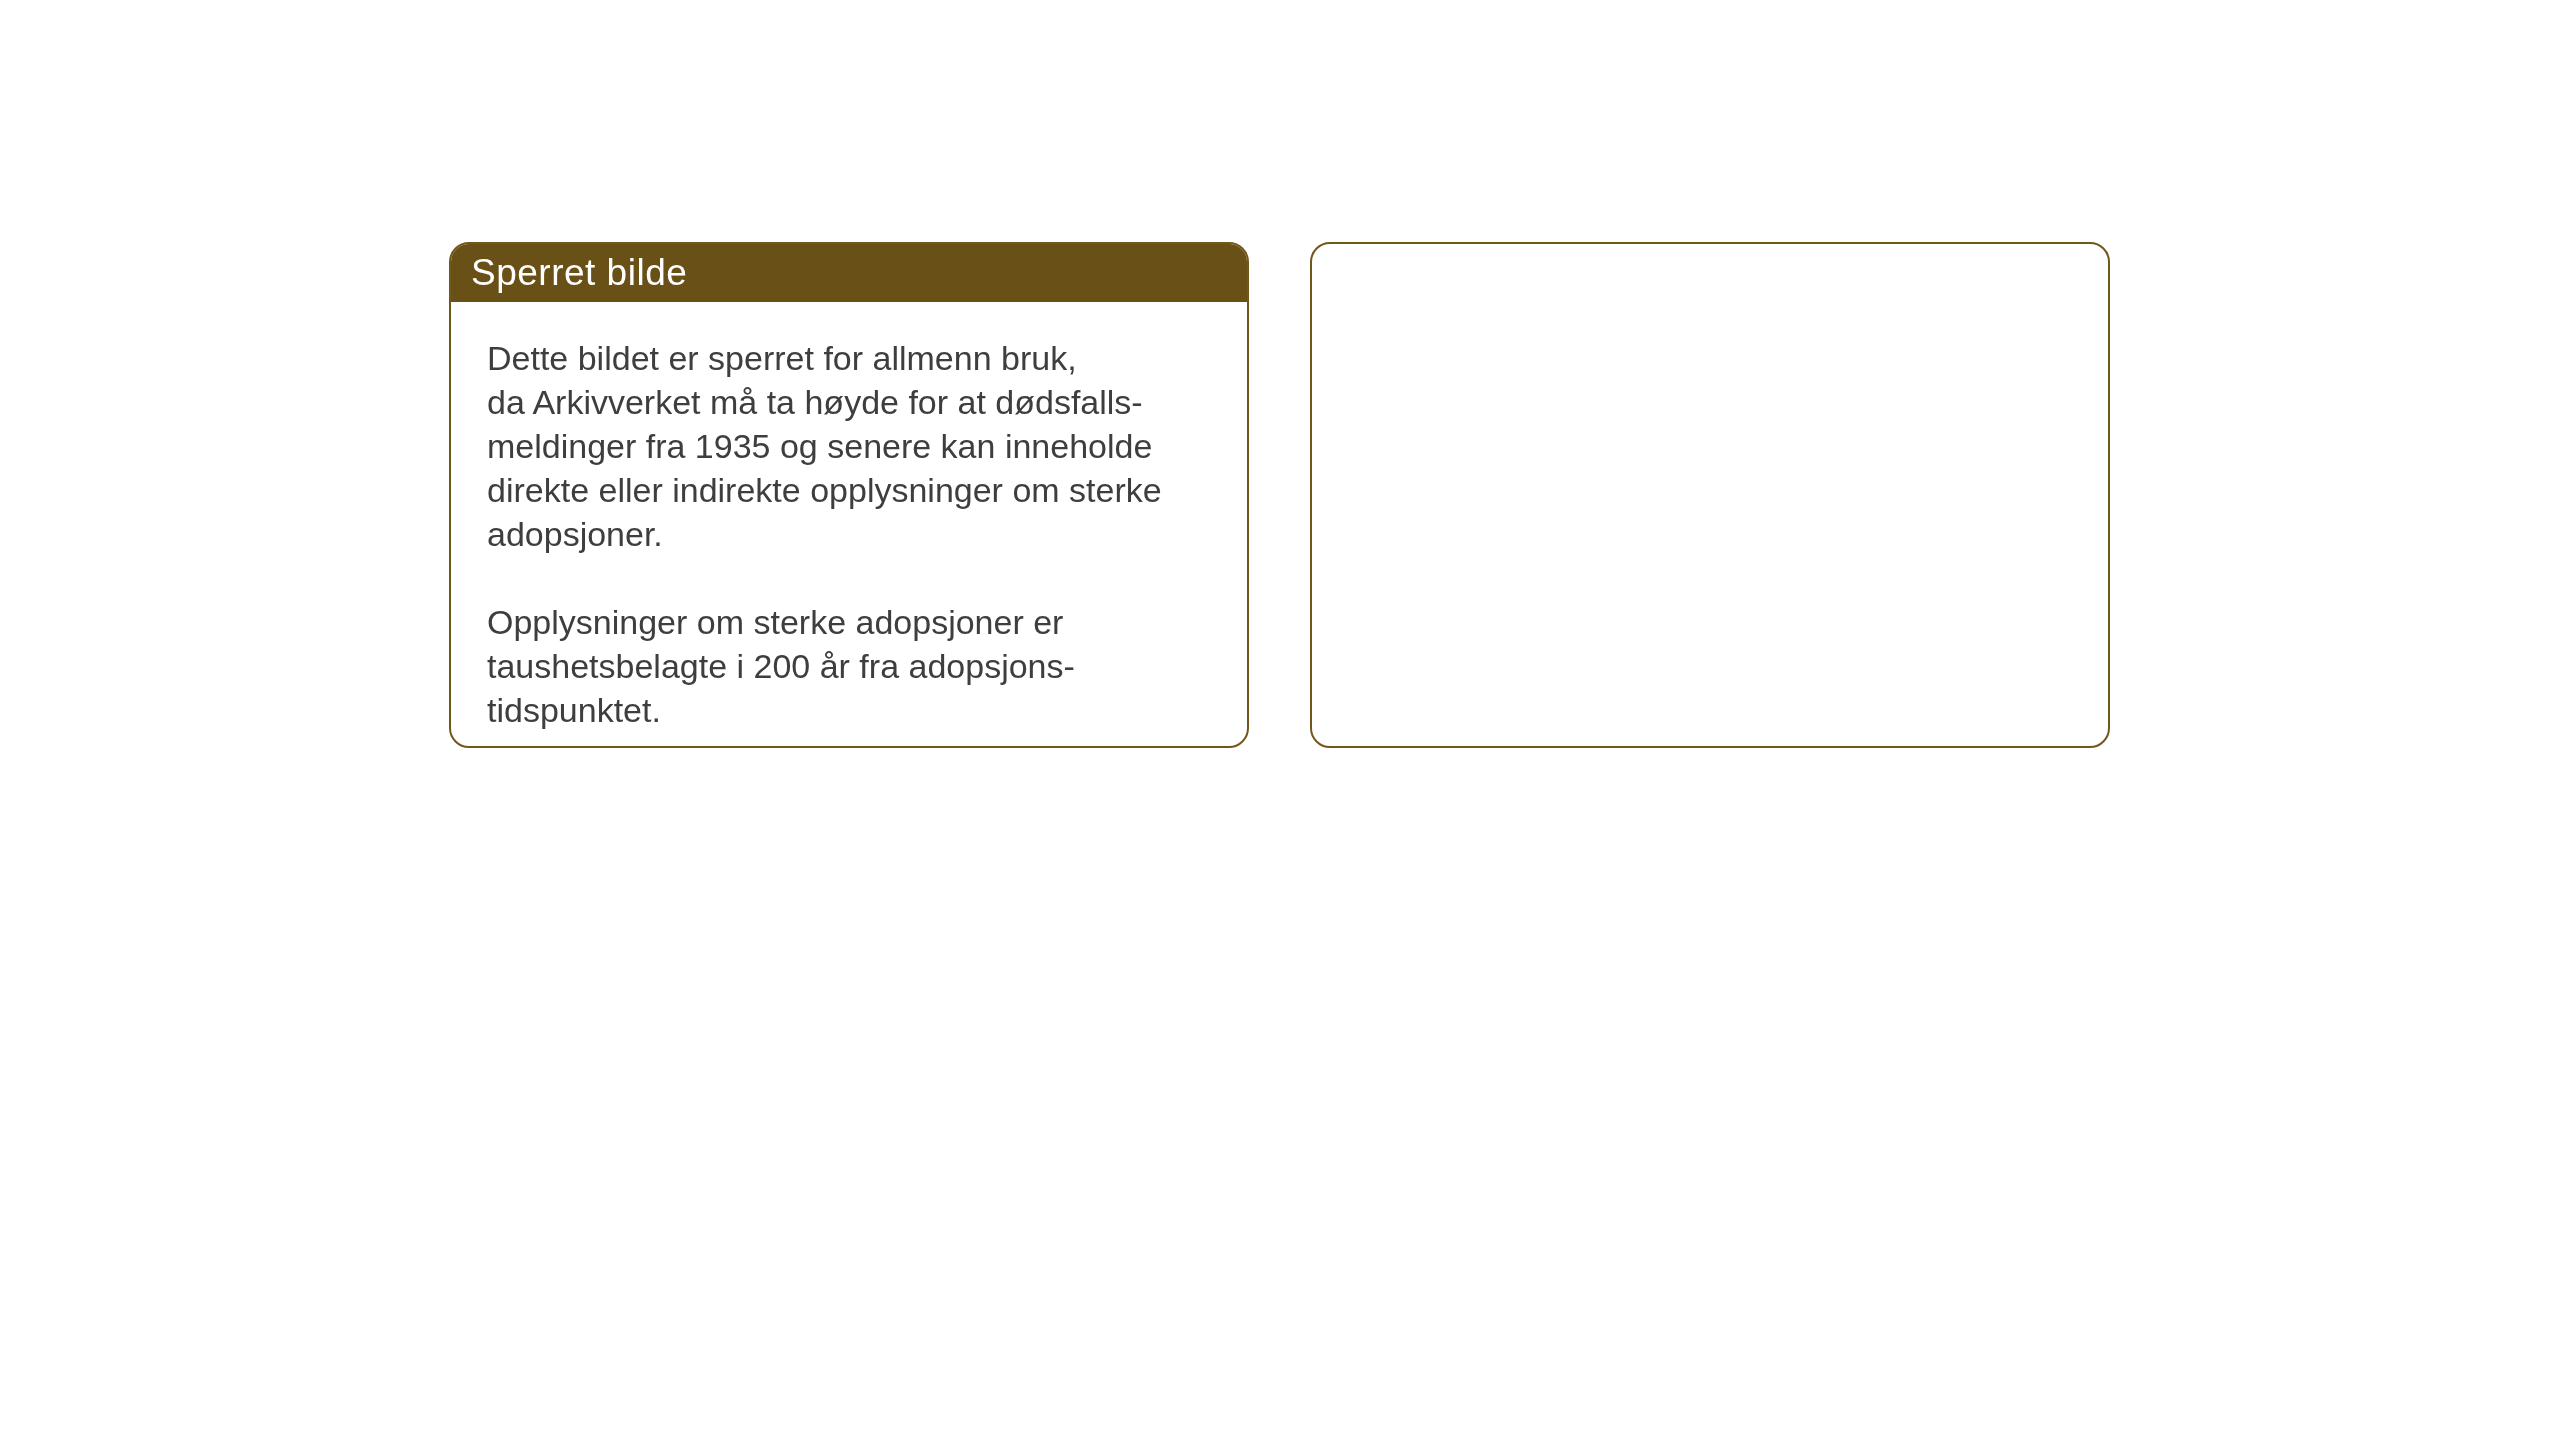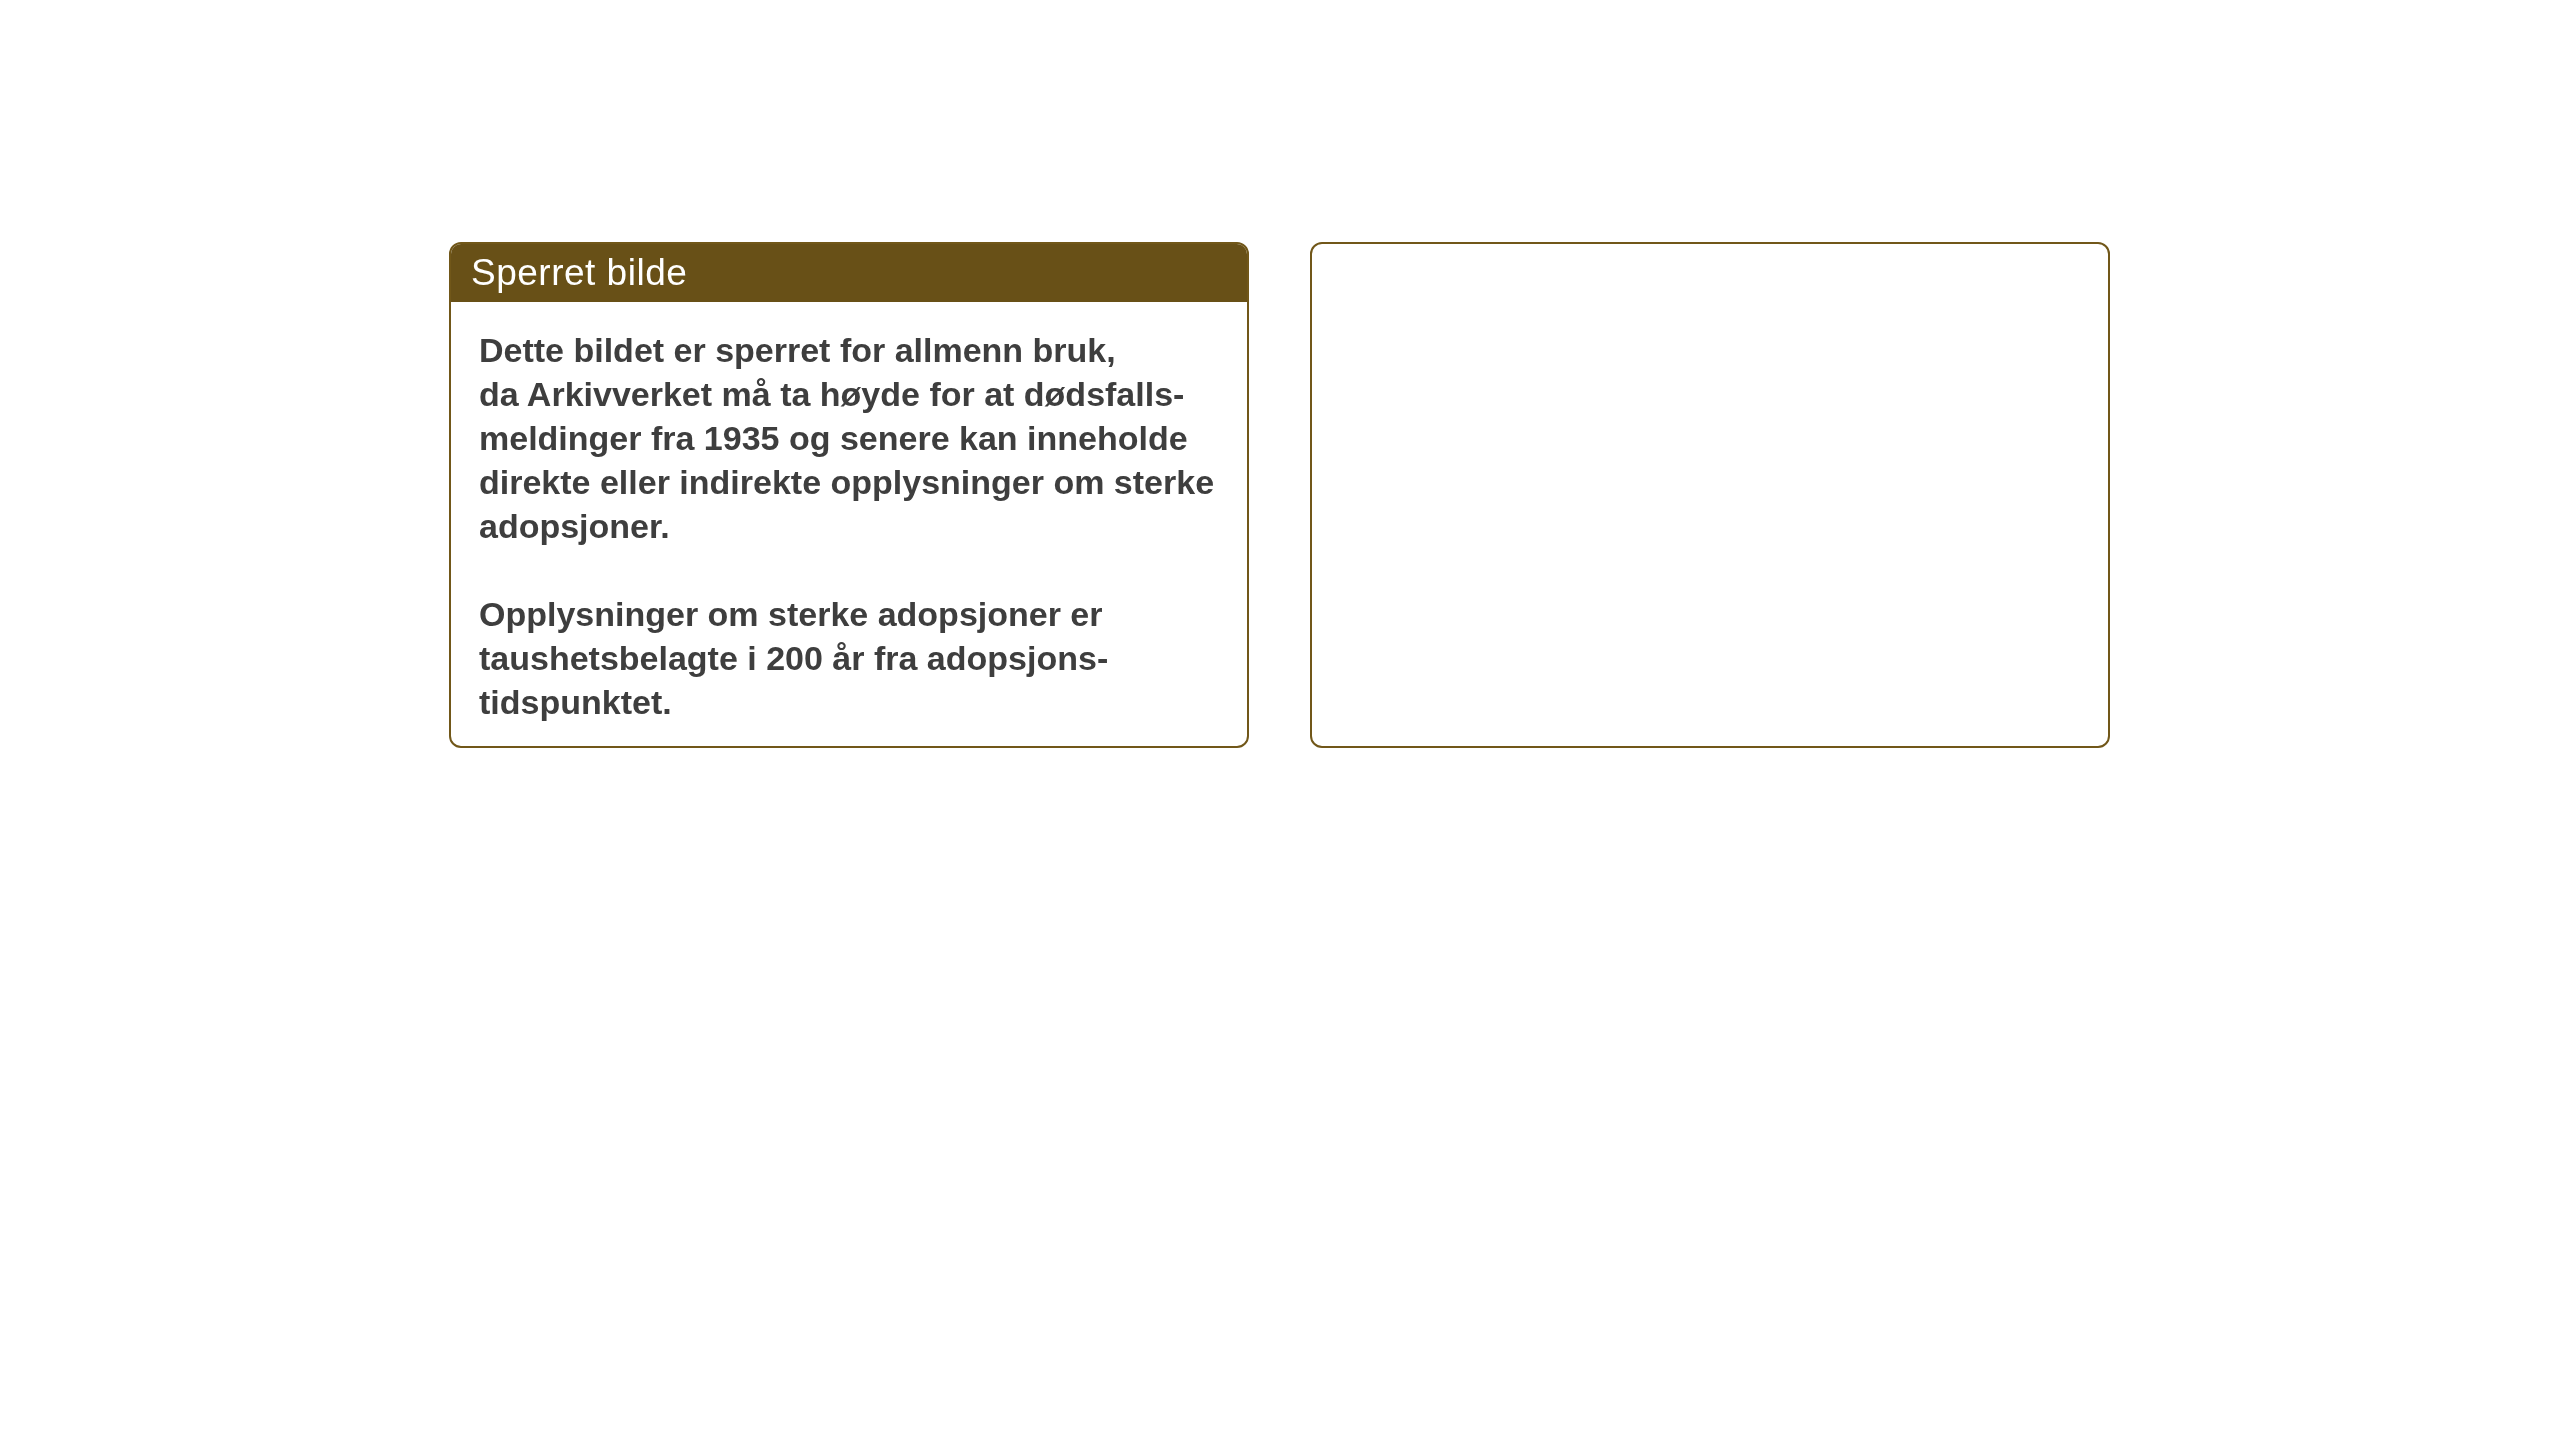--- a/index.html
+++ b/index.html
@@ -24,21 +24,21 @@
     top: 242px;
     display: flex;
     gap: 61px;
   }
   .notice-card {
     box-sizing: border-box;
     width: 800px;
     height: 506px;
     background: var(--card-bg);
     border: 2px solid var(--card-border);
-    border-radius: 12px;
+    border-radius: 20px;
     overflow: hidden;
   }
   .card-header {
     height: 58px;
     background: var(--header-bg);
     display: flex;
     align-items: center;
     padding: 0 20px;
   }
   .card-title {
@@ -48,23 +48,22 @@
     letter-spacing: 0.5px;
     white-space: nowrap;
   }
   .card-body {
     padding: 26px 24px 0 28px;
     color: var(--body-text);
     font-size: 34px;
     line-height: 44px;
   }
   .card-body p {
-    margin: 0;
+    margin: 8px;
     white-space: pre-line;
-    font-weight: bold;
   }
   .card-body p + p {
     margin-top: 44px;
   }
 </style>
 </head>
 <body style="background: rgb(255, 255, 255);">
 
 <main class="cards-row">
 

